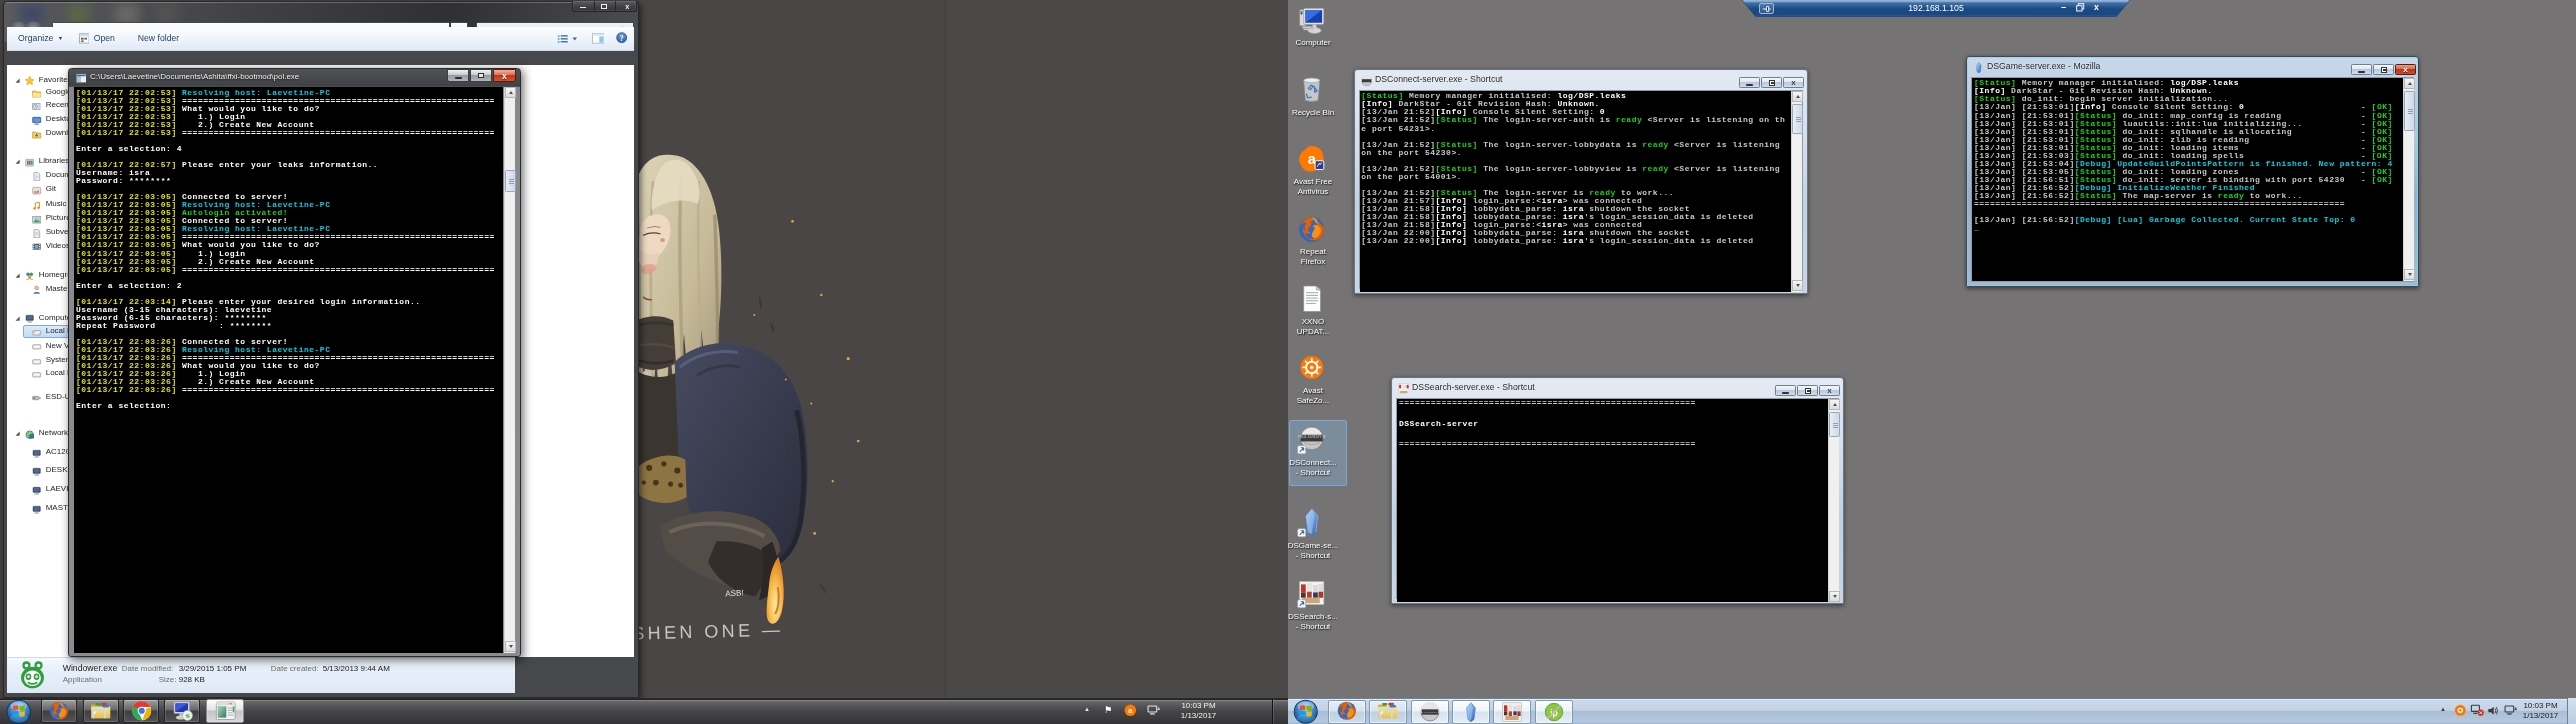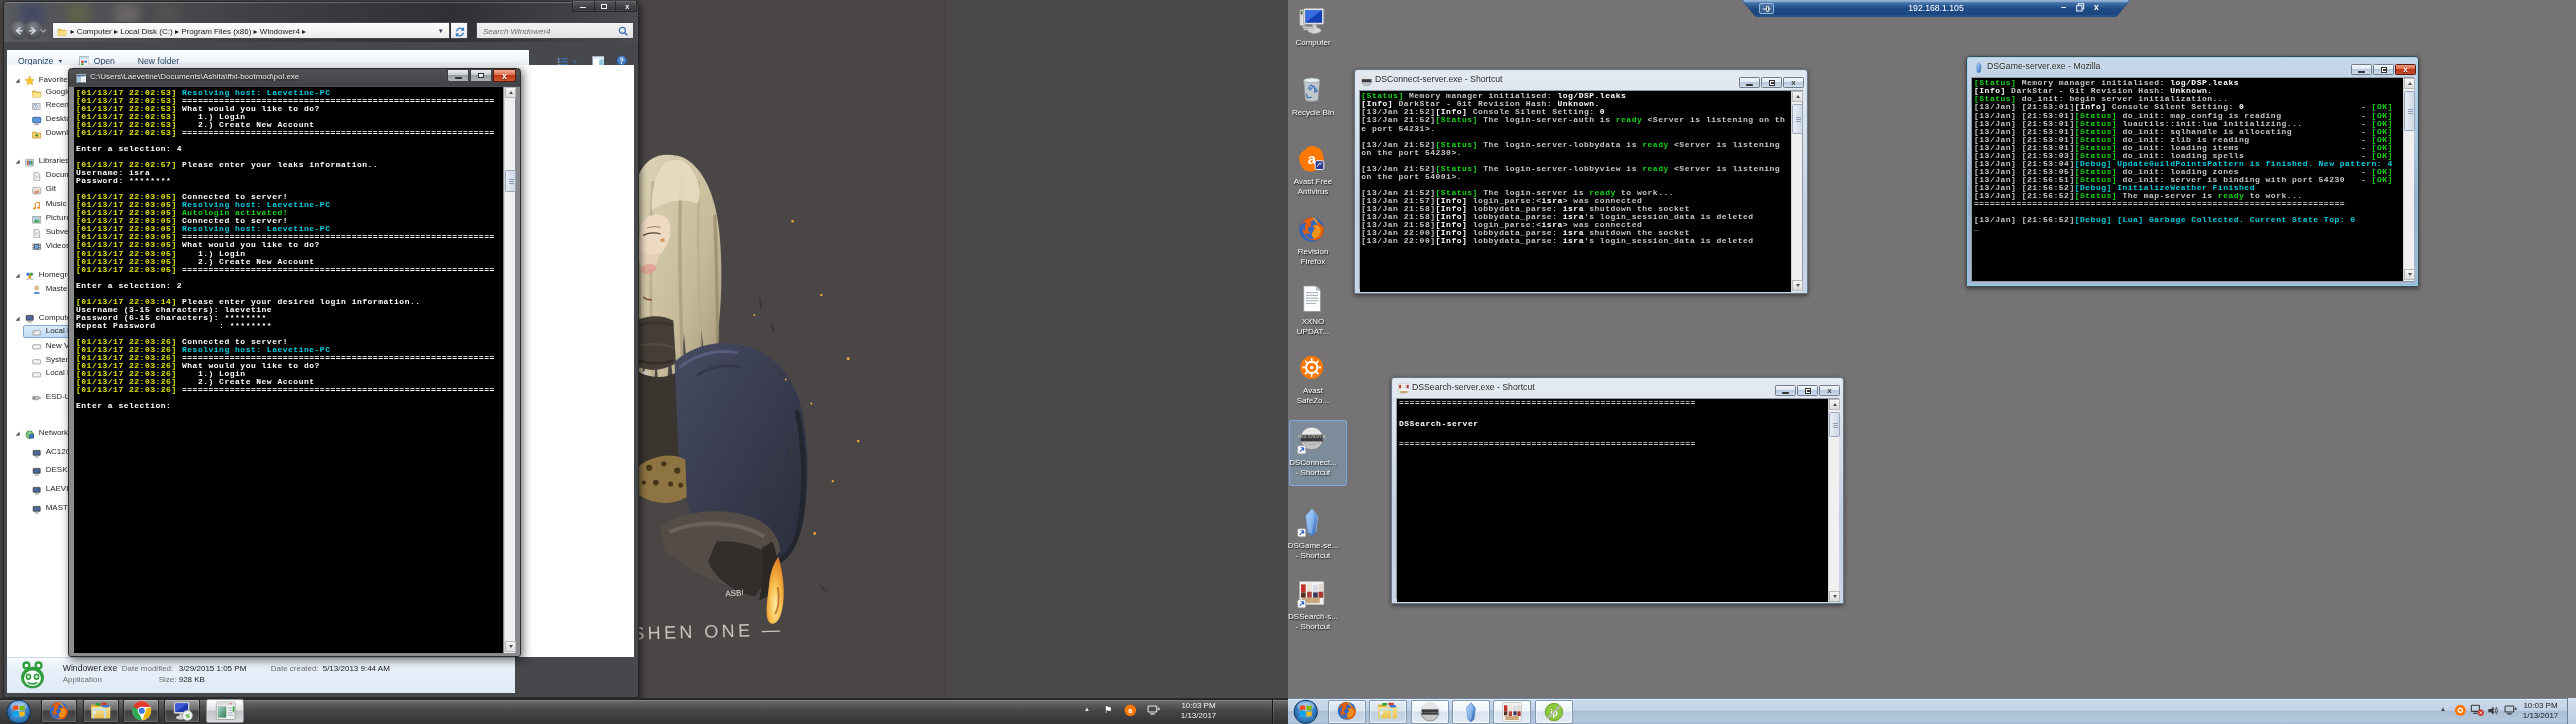--- a/index.html
+++ b/index.html
@@ -163,21 +163,21 @@
       <path d="M4 8 A5.5 5.5 0 0 1 14.5 6.5 M14 2.5 L14.5 6.5 L10.5 6 M14 10 A5.5 5.5 0 0 1 3.5 11.5 M4 15.5 L3.5 11.5 L7.5 12" stroke="#3a78c8" stroke-width="1.8" fill="none"></path>
     </svg>
 </div>
 <div class="abs" style="left:476px;top:22px;width:158px;height:17.4px;background:linear-gradient(#f2f2f2,#e4e4e4);border:0.7px solid #44484c;border-radius:1.3px;">
 <span class="abs" style="left:6px;top:4px;color:#707070;font-size:8px;font-style:italic;">Search Windower4</span>
 <svg class="abs" style="right:4px;top:3.4px;" width="10.7" height="10.7" viewBox="0 0 16 16">
       <circle cx="6.5" cy="6.5" r="4.5" fill="none" stroke="#3b6fb5" stroke-width="1.8"></circle>
       <line x1="10" y1="10" x2="14" y2="14" stroke="#3b6fb5" stroke-width="2.2"></line>
     </svg>
 </div>
-<div class="abs" style="left:6.7px;top:50px;width:522px;height:23.5px;background:linear-gradient(#fbfdfe,#eef4fb 55%,#dfe9f5);border-bottom:0.7px solid #d5dce4;">
+<div class="abs" style="left:6.7px;top:27px;width:627px;height:23.5px;background:linear-gradient(#fbfdfe,#eef4fb 55%,#dfe9f5);border-bottom:0.7px solid #d5dce4;">
 <span class="abs" style="left:11.4px;top:6px;font-size:8.7px;color:#1e3c5c;">Organize</span><span class="abs" style="left:51px;top:8px;font-size:5.4px;color:#1e3c5c;">▼</span>
 <svg class="abs" style="left:72px;top:6px;" width="10.7" height="10.7" viewBox="0 0 16 16">
       <rect x="1" y="1" width="14" height="14" fill="#fff" stroke="#888"></rect>
       <rect x="1" y="1" width="14" height="4" fill="#c8ddf2"></rect>
       <rect x="3" y="7" width="4" height="3" fill="#d03828"></rect>
       <rect x="8" y="7" width="4" height="3" fill="#3878d8"></rect>
       <rect x="3" y="11" width="4" height="2.4" fill="#30a030"></rect>
     </svg>
 <span class="abs" style="left:87px;top:6px;font-size:8.7px;color:#1e3c5c;">Open</span>
 <span class="abs" style="left:131px;top:6px;font-size:8.7px;color:#1e3c5c;">New folder</span>
@@ -594,21 +594,21 @@
 <path d="M22 3 C30 3 40 9 39 19 C43 26 38 38 28 39 C20 44 8 40 6 31 C0 24 4 12 12 9 C14 5 18 3 22 3Z" fill="#ff7800"></path>
 <text x="22" y="30" font-family="Liberation Sans" font-size="22" font-weight="bold" fill="#fff" text-anchor="middle">a</text>
 <rect x="27" y="25" width="13" height="13" rx="2" fill="#2b3990" stroke="#fff" stroke-width="1.4"></rect>
 <path d="M30 34 l3.5 -5.5 1.2 2.2 2.2 -3.2" stroke="#fff" stroke-width="1.3" fill="none"></path>
 </svg></div><div class="dlabel" style="top:177px;text-align:center;">Avast Free</div><div class="dlabel" style="top:187px;">Antivirus</div>
 <div class="abs" style="left:1297px;top:214px;width:29.5px;height:29.5px;"><svg width="29.5" height="29.5" viewBox="0 0 44 44">
 <circle cx="22" cy="23" r="18" fill="#3168c4"></circle>
 <circle cx="22" cy="23" r="18" fill="none" stroke="#2a5db0" stroke-width="1"></circle>
 <path d="M22 5 C14 5 7 11 5.5 19 C7 14 11 12 14 13 C11 17 11 22 13 26 C10 24 9 22 8.5 19.5 C7.5 28 13 37 22 39 C32 41 40 33 40 23 C40 21 39.6 18 38 15 C38.6 17 38.4 18.6 37.6 19.6 C36 13 30 10.6 27.5 10.8 C29.5 12 31.6 14.6 31 17 C29 15.8 27 15.6 25.4 16.4 C24 17 23 18.4 23.3 20.2 C24.6 19.4 26 19.4 27 20.2 C25.8 24.6 23.4 25.8 22.2 30 C21.4 33.4 24 36.4 27 36 C20 39.4 12.6 34.6 12 28 C14.8 30.6 18.6 29.4 20 27.6 C16.8 27 15.4 23.4 17 21 C18 19.6 19.6 19 20.6 17 C21.4 15.4 21.2 13.6 20.2 12.2 C21.4 10.4 23.2 9 25.6 8.4 C24.4 6.2 23.2 5 22 5 Z" fill="#e66000"></path>
 <path d="M22 5 C25 5 29 6.5 31 10.8 C29.5 12 31.6 14.6 31 17 L27 15.9 23.3 20.2 C24.6 19.4 26 19.4 27 20.2 C25.8 24.6 23.4 25.8 22.2 30 C21.4 33.4 24 36.4 27 36 C33 34 36 28 35.6 22.6 Z" fill="#f5a623" opacity=".75"></path>
-</svg></div><div class="dlabel" style="top:247px;">Revision</div><div class="dlabel" style="top:257px;">Firefox</div>
+</svg></div><div class="dlabel" style="top:247px;">Repeat</div><div class="dlabel" style="top:257px;">Firefox</div>
 <div class="abs" style="left:1297px;top:284px;width:29.5px;height:29.5px;"><svg width="29.5" height="29.5" viewBox="0 0 44 44">
 <path d="M10 3 L29 3 L35 9 L35 41 L10 41 Z" fill="#fdfdfd" stroke="#8a8a8a"></path>
 <path d="M29 3 L29 9 L35 9 Z" fill="#d9d9d9" stroke="#8a8a8a"></path>
 <g stroke="#9aa4ae" stroke-width="1.4">
         <line x1="13.5" y1="13" x2="31.5" y2="13"></line>
         <line x1="13.5" y1="17" x2="31.5" y2="17"></line>
         <line x1="13.5" y1="21" x2="31.5" y2="21"></line>
         <line x1="13.5" y1="25" x2="31.5" y2="25"></line>
         <line x1="13.5" y1="29" x2="28" y2="29"></line>
       </g>

